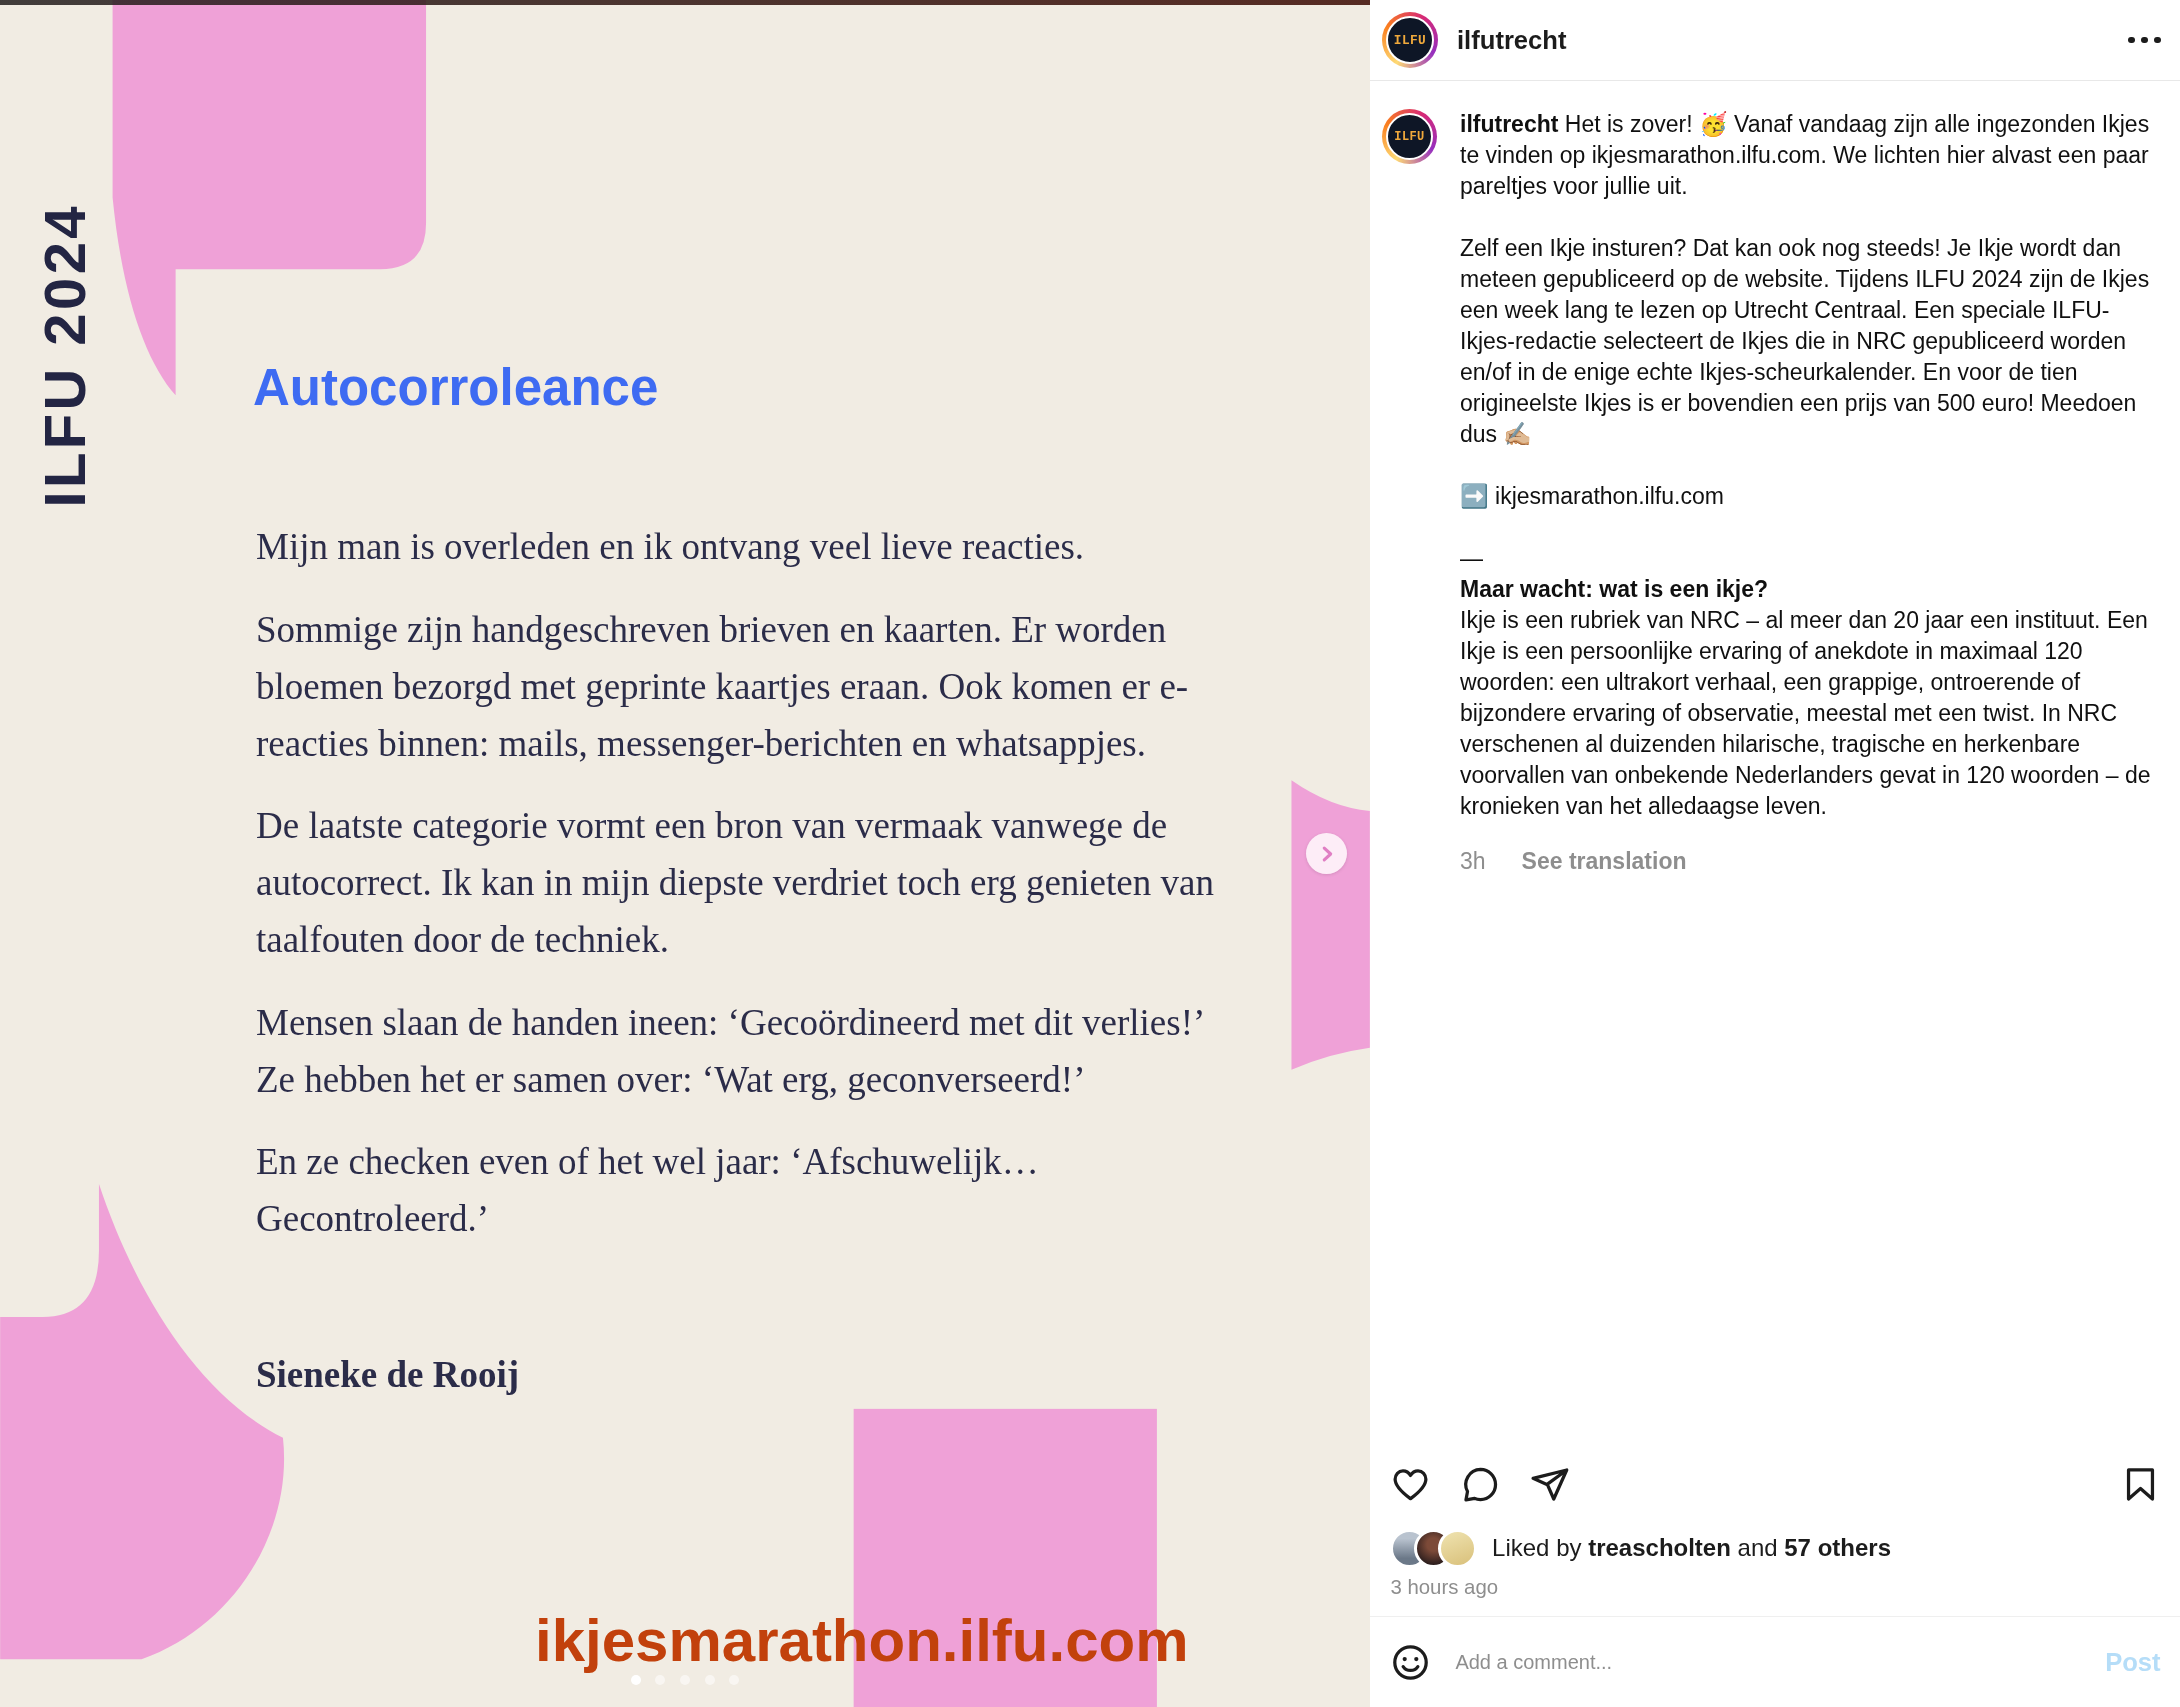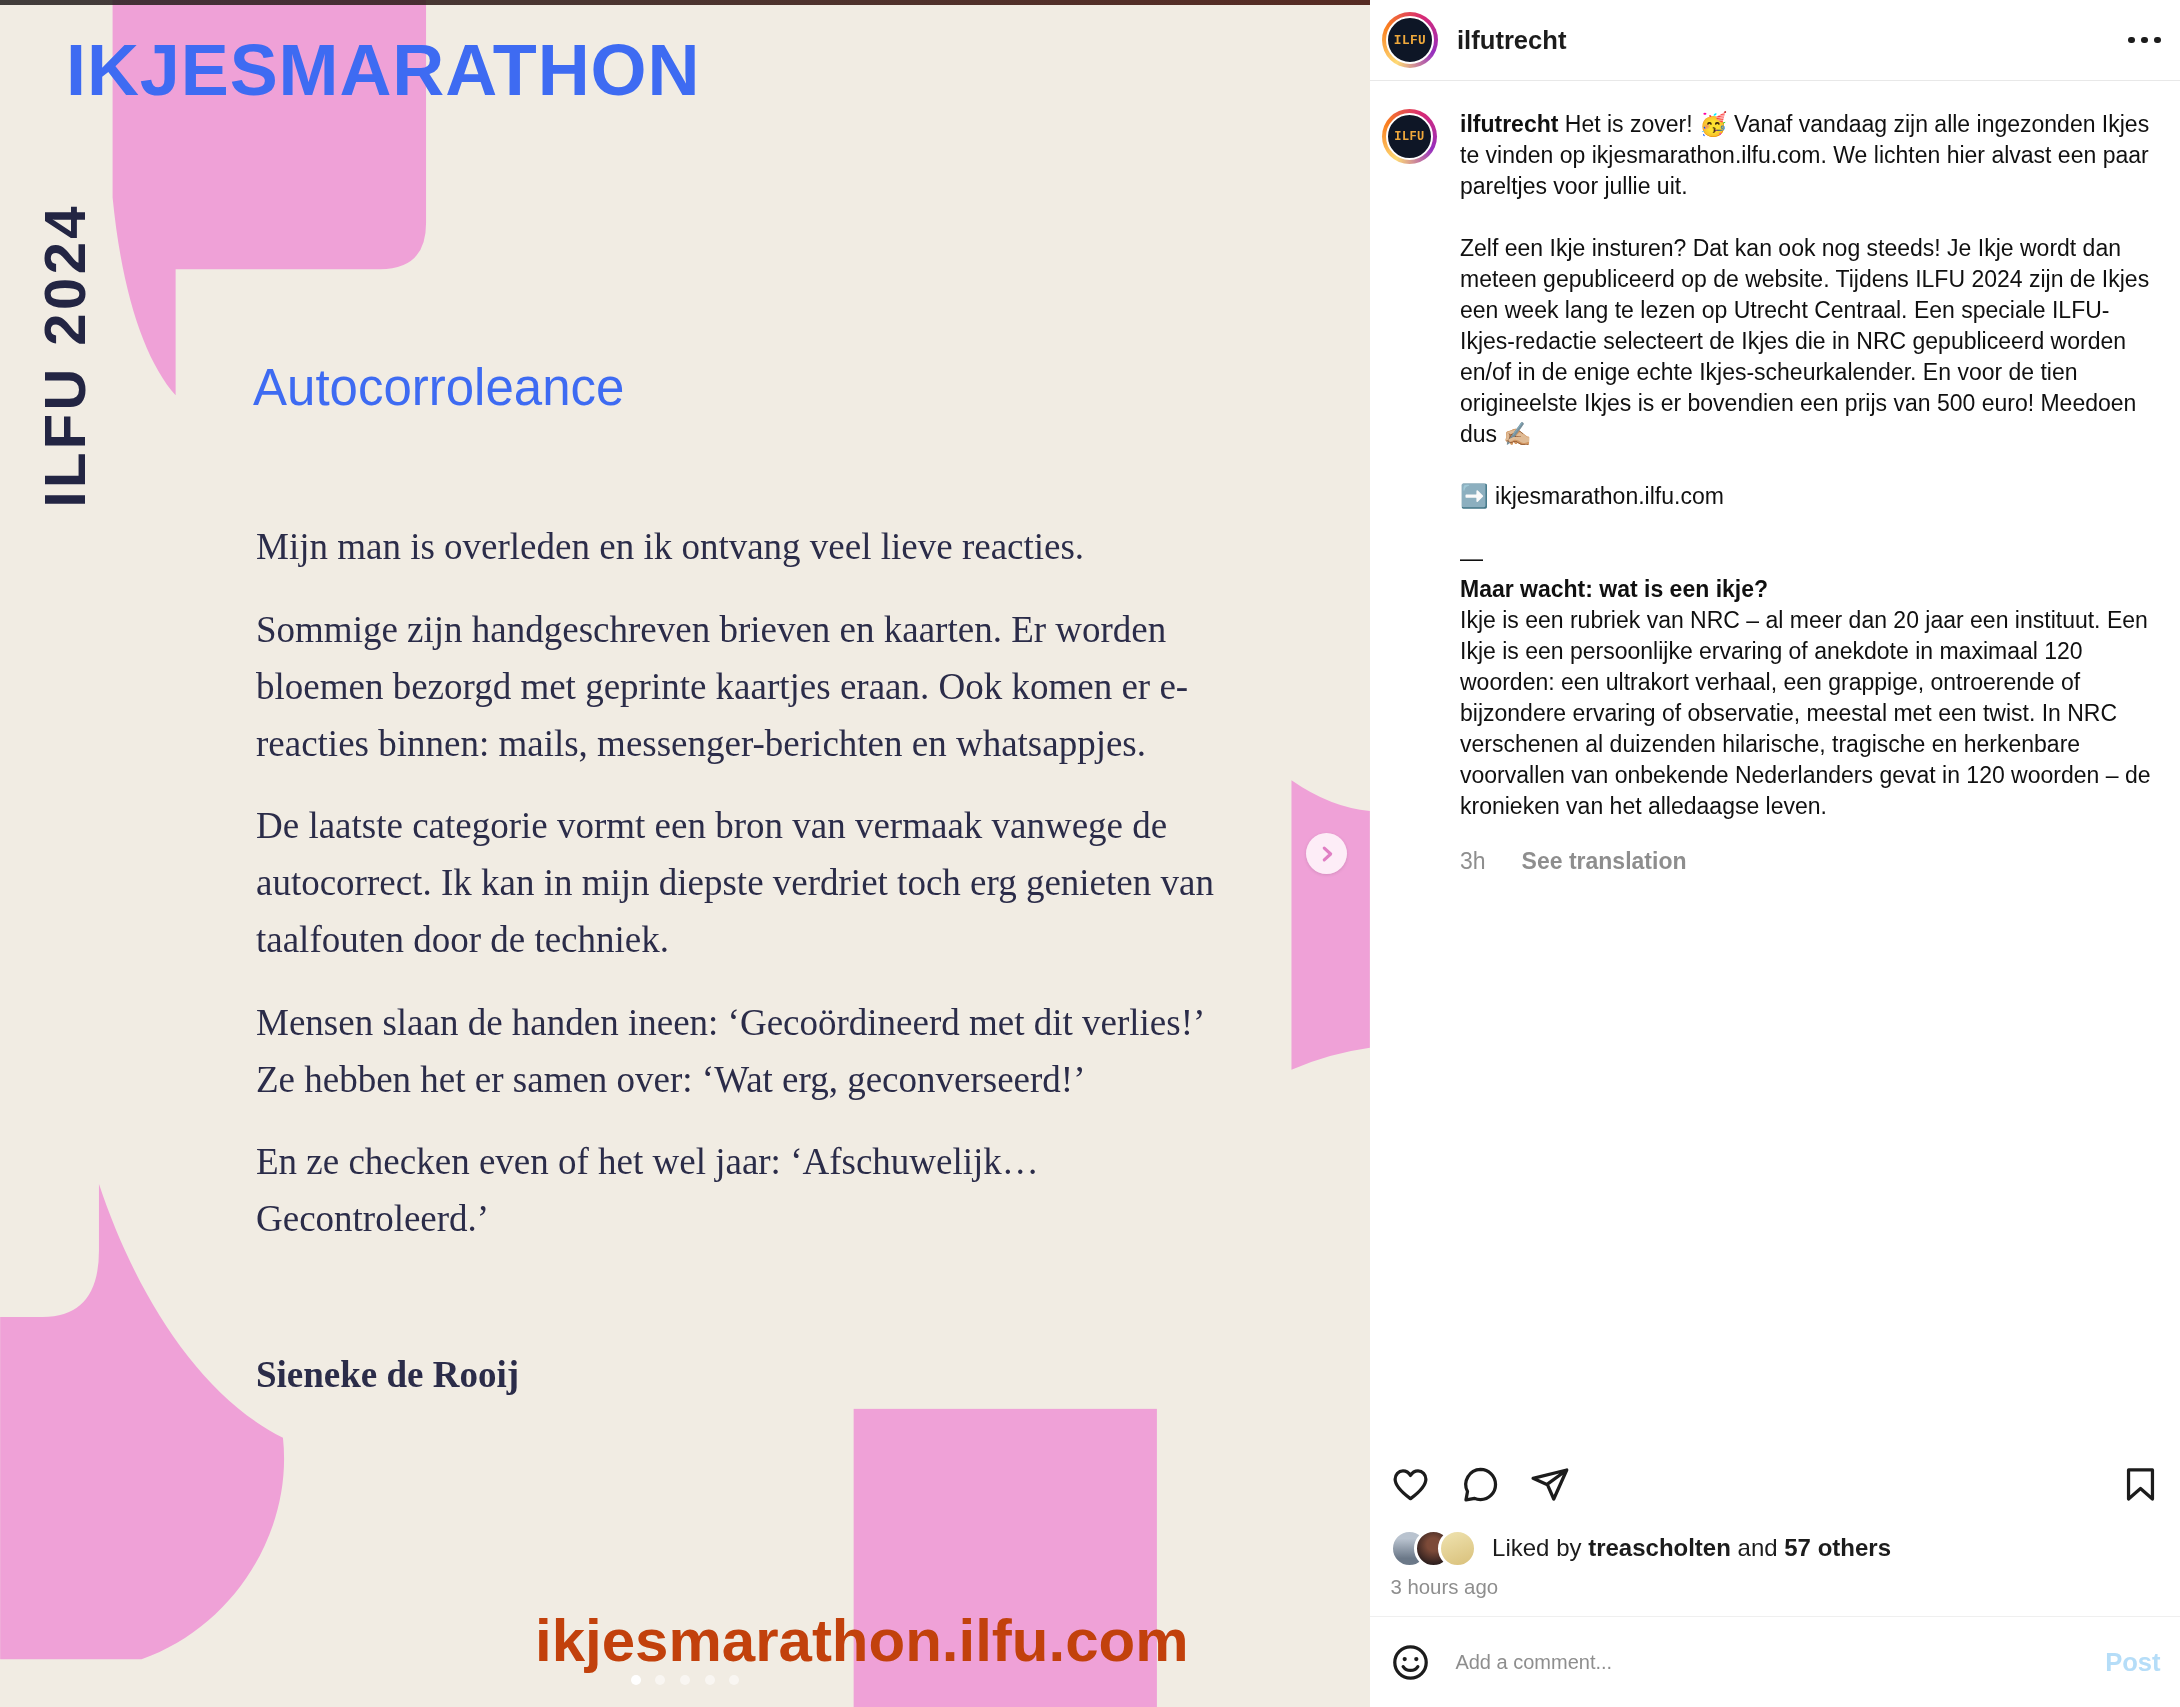--- a/index.html
+++ b/index.html
@@ -12,21 +12,21 @@
   .top-strip{position:absolute;top:0;left:0;width:100%;height:5.1px;
              background:linear-gradient(90deg,rgba(35,30,30,.85),rgba(70,22,14,.9));}
   .bg-shapes{position:absolute;left:0;top:0;}
 
   .campaign-title{position:absolute;left:66px;top:29px;
       font-size:72px;font-weight:800;letter-spacing:0.9px;color:#3e6bf2;}
   .edition{position:absolute;left:31px;top:203px;
       writing-mode:vertical-rl;transform:rotate(180deg);
       font-size:58px;font-weight:800;letter-spacing:3.4px;color:#232543;}
   .story-title{position:absolute;left:253px;top:358px;
-      font-size:51px;font-weight:400;color:#3e6bf2;}
+      font-size:51px;font-weight:700;color:#3e6bf2;}
   .story{position:absolute;left:256px;top:518px;width:958px;
       font-family:"Liberation Serif",serif;font-size:37px;line-height:57px;
       color:#2b2c49;}
   .story p{margin:0 0 25.6px 0;}
   .story-author{position:absolute;left:256px;top:1353px;
       font-family:"Liberation Serif",serif;font-size:37px;font-weight:700;color:#2b2c49;}
   .site-url{position:absolute;left:535px;top:1606px;
       font-size:60px;font-weight:800;color:#c2410c;}
 
   .next-btn{position:absolute;left:1306px;top:833px;width:41px;height:41px;
@@ -99,21 +99,20 @@
 
   <div class="post-image">
     <svg class="bg-shapes" width="1370" height="1707" viewBox="0 0 1608 2004">
       <path fill="#efa1d7" d="M132 0 H500 V262 Q500 316 446 316 H206 V464 C170 424 143 344 132 232 Z"></path>
       <path fill="#efa1d7" d="M1516 916 Q1562 948 1608 952 L1608 1230 Q1558 1237 1516 1256 Z"></path>
       <path fill="#efa1d7" d="M0 1546 H50 Q116 1546 116 1468 V1390 C158 1516 232 1638 332 1688 C344 1798 274 1910 166 1948 H0 Z"></path>
       <rect fill="#efa1d7" x="1002" y="1654" width="356" height="350"></rect>
     </svg>
     <div class="top-strip"></div>
 
-    <div class="campaign-title">IKJESMARATHON</div>
     <div class="edition">ILFU 2024</div>
     <div class="story-title">Autocorroleance</div>
 
     <div class="story">
 
     <p>Mijn man is overleden en ik ontvang veel lieve reacties.</p>
         <p>Sommige zijn handgeschreven brieven en kaarten. Er worden bloemen bezorgd met geprinte kaartjes eraan. Ook komen er e-reacties binnen: mails, messenger-berichten en whatsappjes.</p>
         <p>De laatste categorie vormt een bron van vermaak vanwege de autocorrect. Ik kan in mijn diepste verdriet toch erg genieten van taalfouten door de techniek.</p>
         <p>Mensen slaan de handen ineen: ‘Gecoördineerd met dit verlies!’ Ze hebben het er samen over: ‘Wat erg, geconverseerd!’</p>
         <p>En ze checken even of het wel jaar: ‘Afschuwelijk… Gecontroleerd.’</p>

